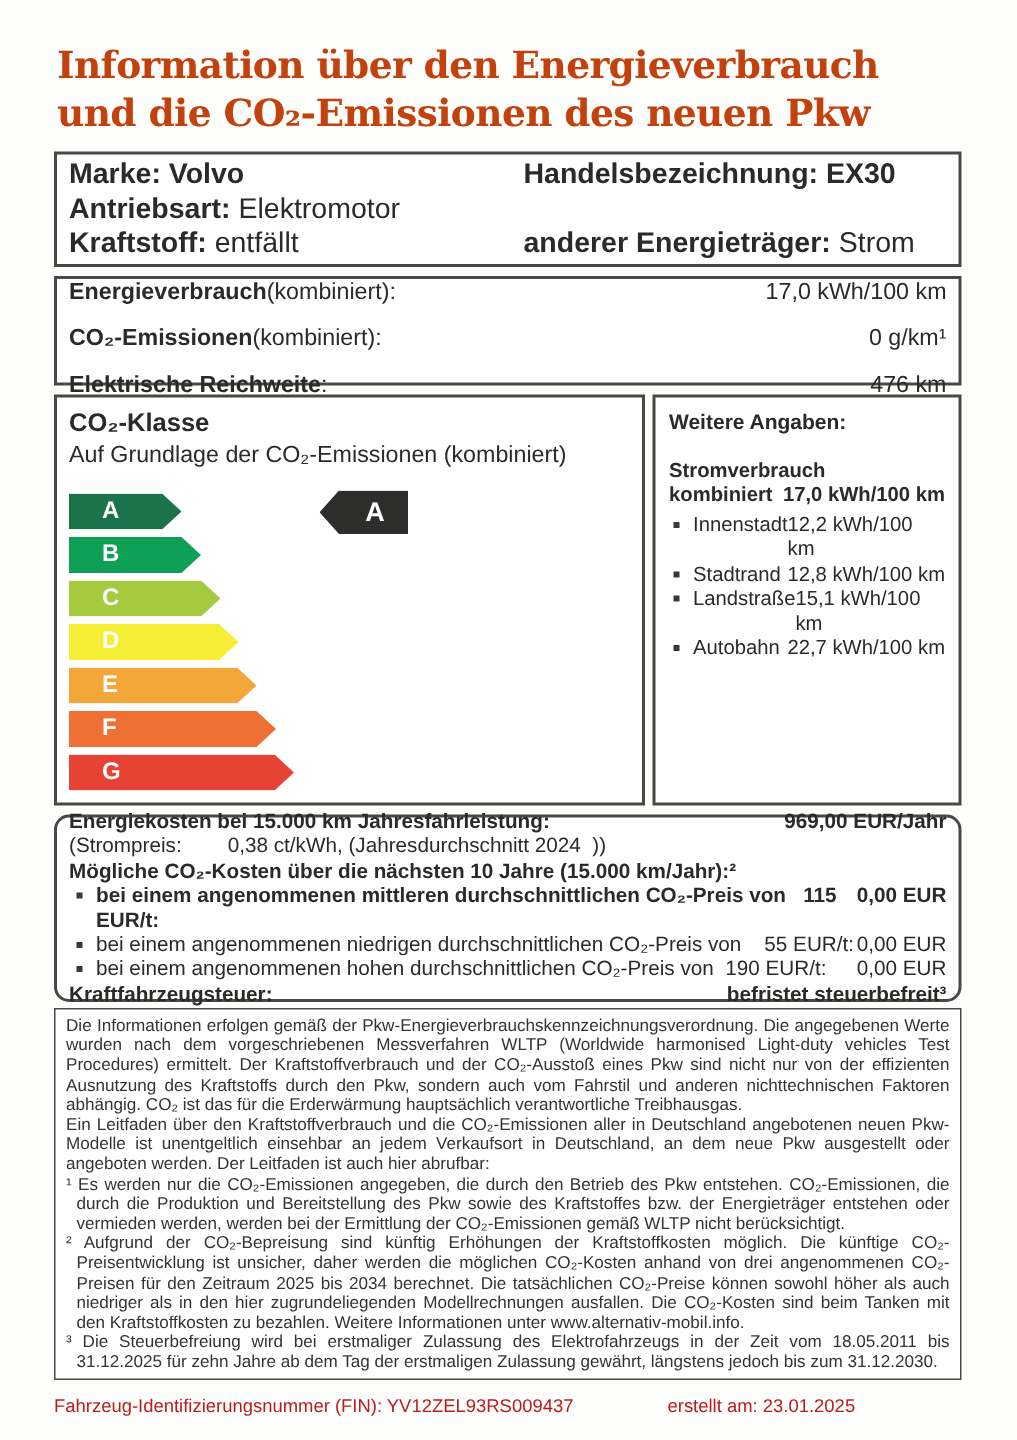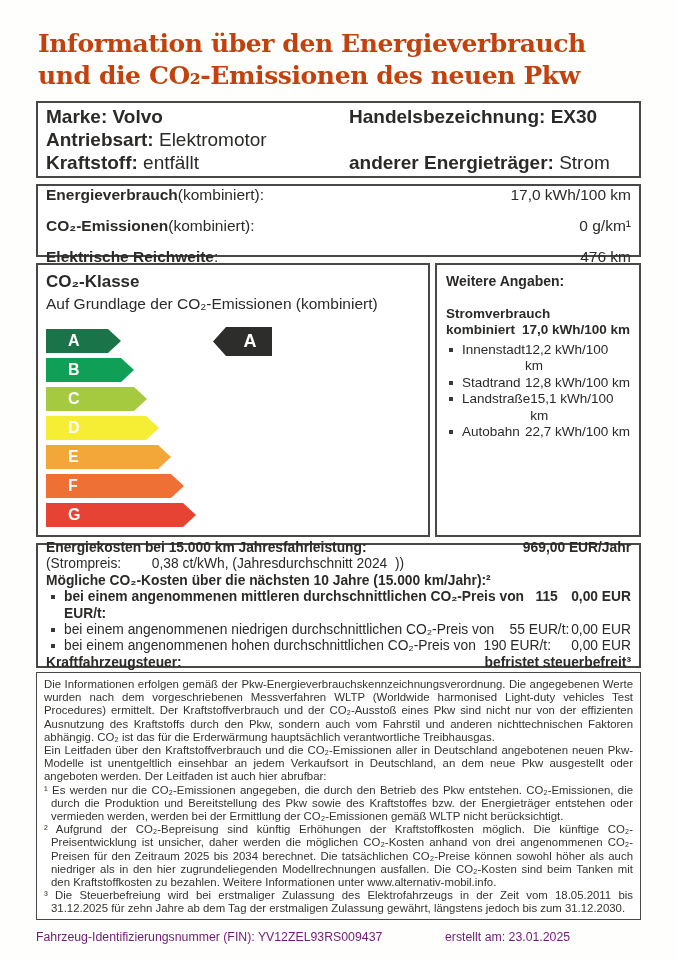--- a/index.html
+++ b/index.html
@@ -43,32 +43,32 @@
   .moreinfo{width:206px;padding:8px 9px;font-size:13.5px;line-height:16.5px;}
   .mi-title{font-weight:700;font-size:14px;margin-bottom:16px;}
   .mi-strom{font-weight:700;}
   .mi-komb{display:flex;font-weight:700;margin-bottom:3px;}
   .mi-komb .val{margin-left:auto;}
   .mi-item{display:flex;}
   .sq{width:4px;height:4px;background:#3a3937;flex:0 0 4px;margin:6px 9px 0 3px;}
   .mi-item .val{margin-left:auto;}
   
   .costs{height:125px;margin-bottom:4px;padding:4px 8px;font-size:13.8px;
-    line-height:16.4px;display:flex;flex-direction:column;justify-content:center;}
+    line-height:16.4px;display:flex;flex-direction:column;justify-content:center;border-radius:10px;}
   .cost-row{display:flex;white-space:pre-wrap;}
   .cost-row .val{margin-left:auto;white-space:pre;}
   .cost-row .sq{margin-top:6px;}
   .indent{padding-left:2px;}
   
   .fineprint{border-width:1.5px;height:248px;padding:5px 7px;
     font-size:11.4px;line-height:13.2px;text-align:justify;color:#35332f;}
   .fineprint p{margin:0;}
   .fineprint .fn{padding-left:7px;text-indent:-7px;}
   
-  .footer{display:flex;margin-top:10px;font-size:12.3px;color:#701a75;justify-content:center;}
+  .footer{display:flex;margin-top:10px;font-size:12.3px;color:#b91c1c;justify-content:center;}
   .footer .fin{flex:1;}
   .footer .created{width:196px;}
 </style>
 </head>
 <body>
 
 <div class="page">
 
   <h1 class="title"><span>Information über den Energieverbrauch</span><br>
   <span>und die CO₂-Emissionen des neuen Pkw</span></h1>

